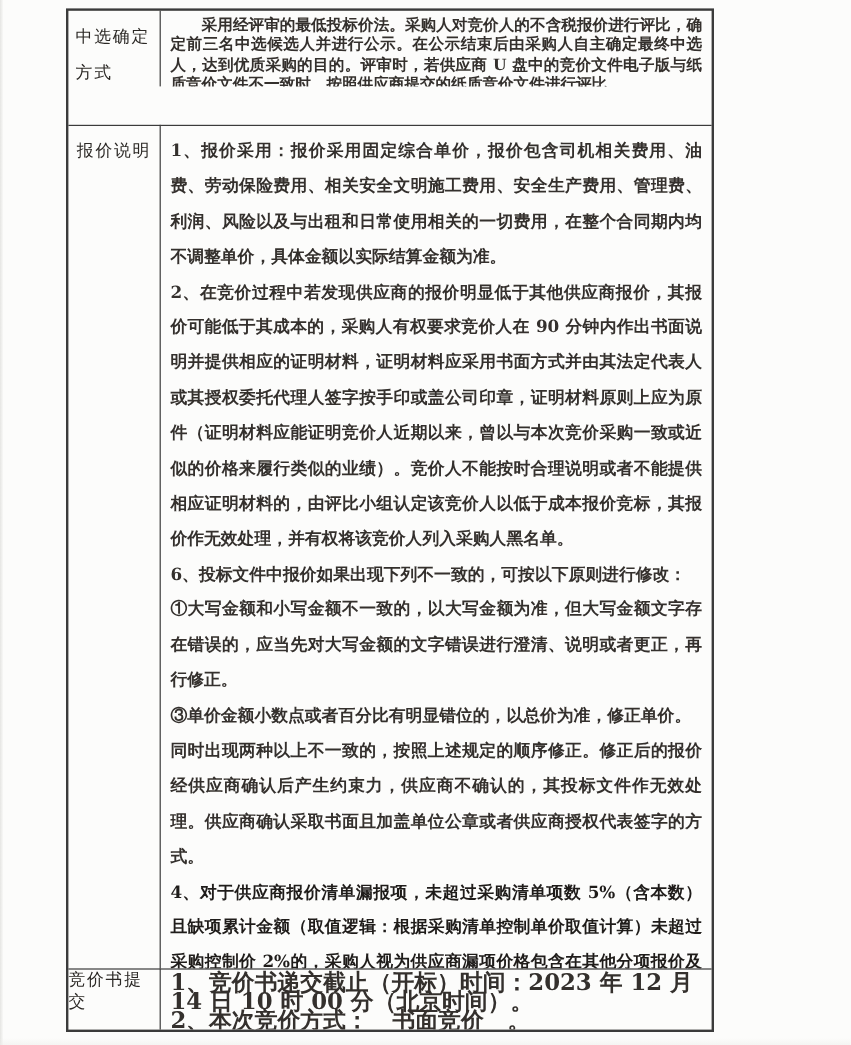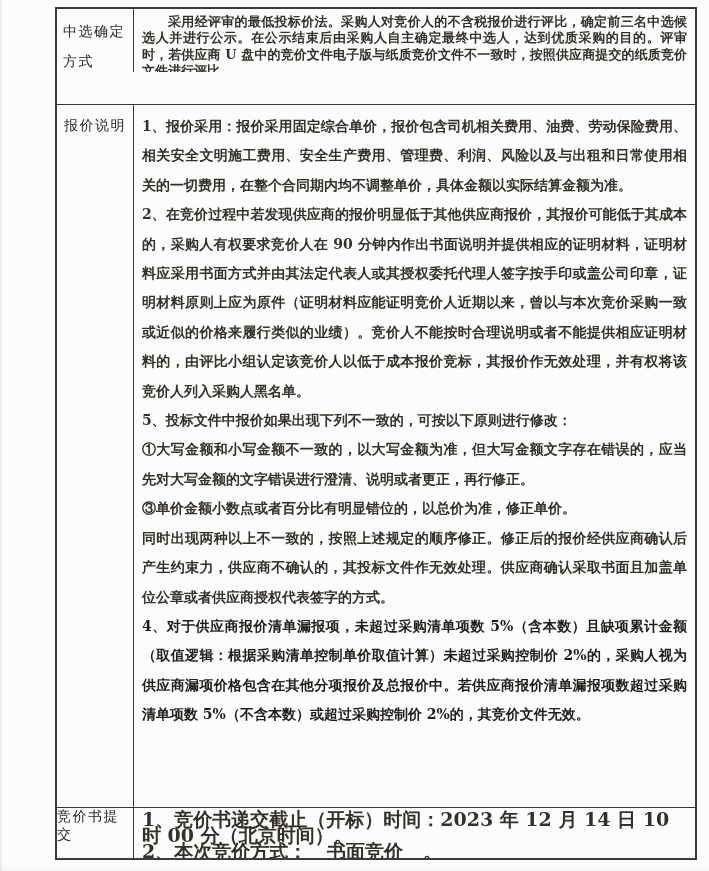--- a/index.html
+++ b/index.html
@@ -20,21 +20,21 @@
     position:absolute;left:0;top:0;width:3px;height:871px;
     background:linear-gradient(to right,#d9d9d6,rgba(250,250,248,0));
     opacity:.65;
   }
   .scan-tint-bottom{
     position:absolute;left:0;bottom:0;width:709px;height:6px;
     background:linear-gradient(to top,#ededea,rgba(252,252,251,0));
     opacity:.5;
   }
   .doc-table{
-    position:absolute;left:55px;top:7px;width:642px;
+    position:absolute;left:55px;top:7px;width:540px;
     border:2px solid var(--line);
     display:grid;
     grid-template-columns:77px 1fr;
     grid-template-rows:63px 735px 51px;
     background:transparent;
   }
   .cell{overflow:hidden;}
   .label-cell{
     border-right:1px solid var(--line);
     font-size:14px;
@@ -76,21 +76,21 @@
 
 <div class="doc-table">
     <div class="cell label-cell r0"><span>中选确定方式</span></div>
     <div class="cell content-cell r0">
       <p class="para indent"><span>采用经评审的最低投标价法。采购人对竞价人的不含税报价进行评比，确定前三名中选候选人并进行公示。在公示结束后由采购人自主确定最终中选人，达到优质采购的目的。评审时，若供应商 U 盘中的竞价文件电子版与纸质竞价文件不一致时，按照供应商提交的纸质竞价文件进行评比。</span></p>
     </div>
     <div class="cell label-cell r1"><span>报价说明</span></div>
     <div class="cell content-cell r1">
       <p class="para"><span>1、报价采用：报价采用固定综合单价，报价包含司机相关费用、油费、劳动保险费用、相关安全文明施工费用、安全生产费用、管理费、利润、风险以及与出租和日常使用相关的一切费用，在整个合同期内均不调整单价，具体金额以实际结算金额为准。</span></p>
       <p class="para"><span>2、在竞价过程中若发现供应商的报价明显低于其他供应商报价，其报价可能低于其成本的，采购人有权要求竞价人在 90 分钟内作出书面说明并提供相应的证明材料，证明材料应采用书面方式并由其法定代表人或其授权委托代理人签字按手印或盖公司印章，证明材料原则上应为原件（证明材料应能证明竞价人近期以来，曾以与本次竞价采购一致或近似的价格来履行类似的业绩）。竞价人不能按时合理说明或者不能提供相应证明材料的，由评比小组认定该竞价人以低于成本报价竞标，其报价作无效处理，并有权将该竞价人列入采购人黑名单。</span></p>
-      <p class="para"><span>5、投标文件中报价如果出现下列不一致的，可按以下原则进行修改：</span></p>
+      <p class="para"><span>6、投标文件中报价如果出现下列不一致的，可按以下原则进行修改：</span></p>
       <p class="para"><span>①大写金额和小写金额不一致的，以大写金额为准，但大写金额文字存在错误的，应当先对大写金额的文字错误进行澄清、说明或者更正，再行修正。</span></p>
       <p class="para"><span>③单价金额小数点或者百分比有明显错位的，以总价为准，修正单价。</span></p>
       <p class="para"><span>同时出现两种以上不一致的，按照上述规定的顺序修正。修正后的报价经供应商确认后产生约束力，供应商不确认的，其投标文件作无效处理。供应商确认采取书面且加盖单位公章或者供应商授权代表签字的方式。</span></p>
       <p class="para bold"><span>4、对于供应商报价清单漏报项，未超过采购清单项数 5%（含本数）且缺项累计金额（取值逻辑：根据采购清单控制单价取值计算）未超过采购控制价 2%的，采购人视为供应商漏项价格包含在其他分项报价及总报价中。若供应商报价清单漏报项数超过采购清单项数 5%（不含本数）或超过采购控制价 2%的，其竞价文件无效。</span></p>
     </div>
     <div class="cell label-cell r2">
       <span>竞价书提交</span>
     </div>
     <div class="cell content-cell r2">
       <p class="para"><span>1、竞价书递交截止（开标）时间：2023 年 12 月 14 日 10 时 00 分（北京时间）。</span></p>

